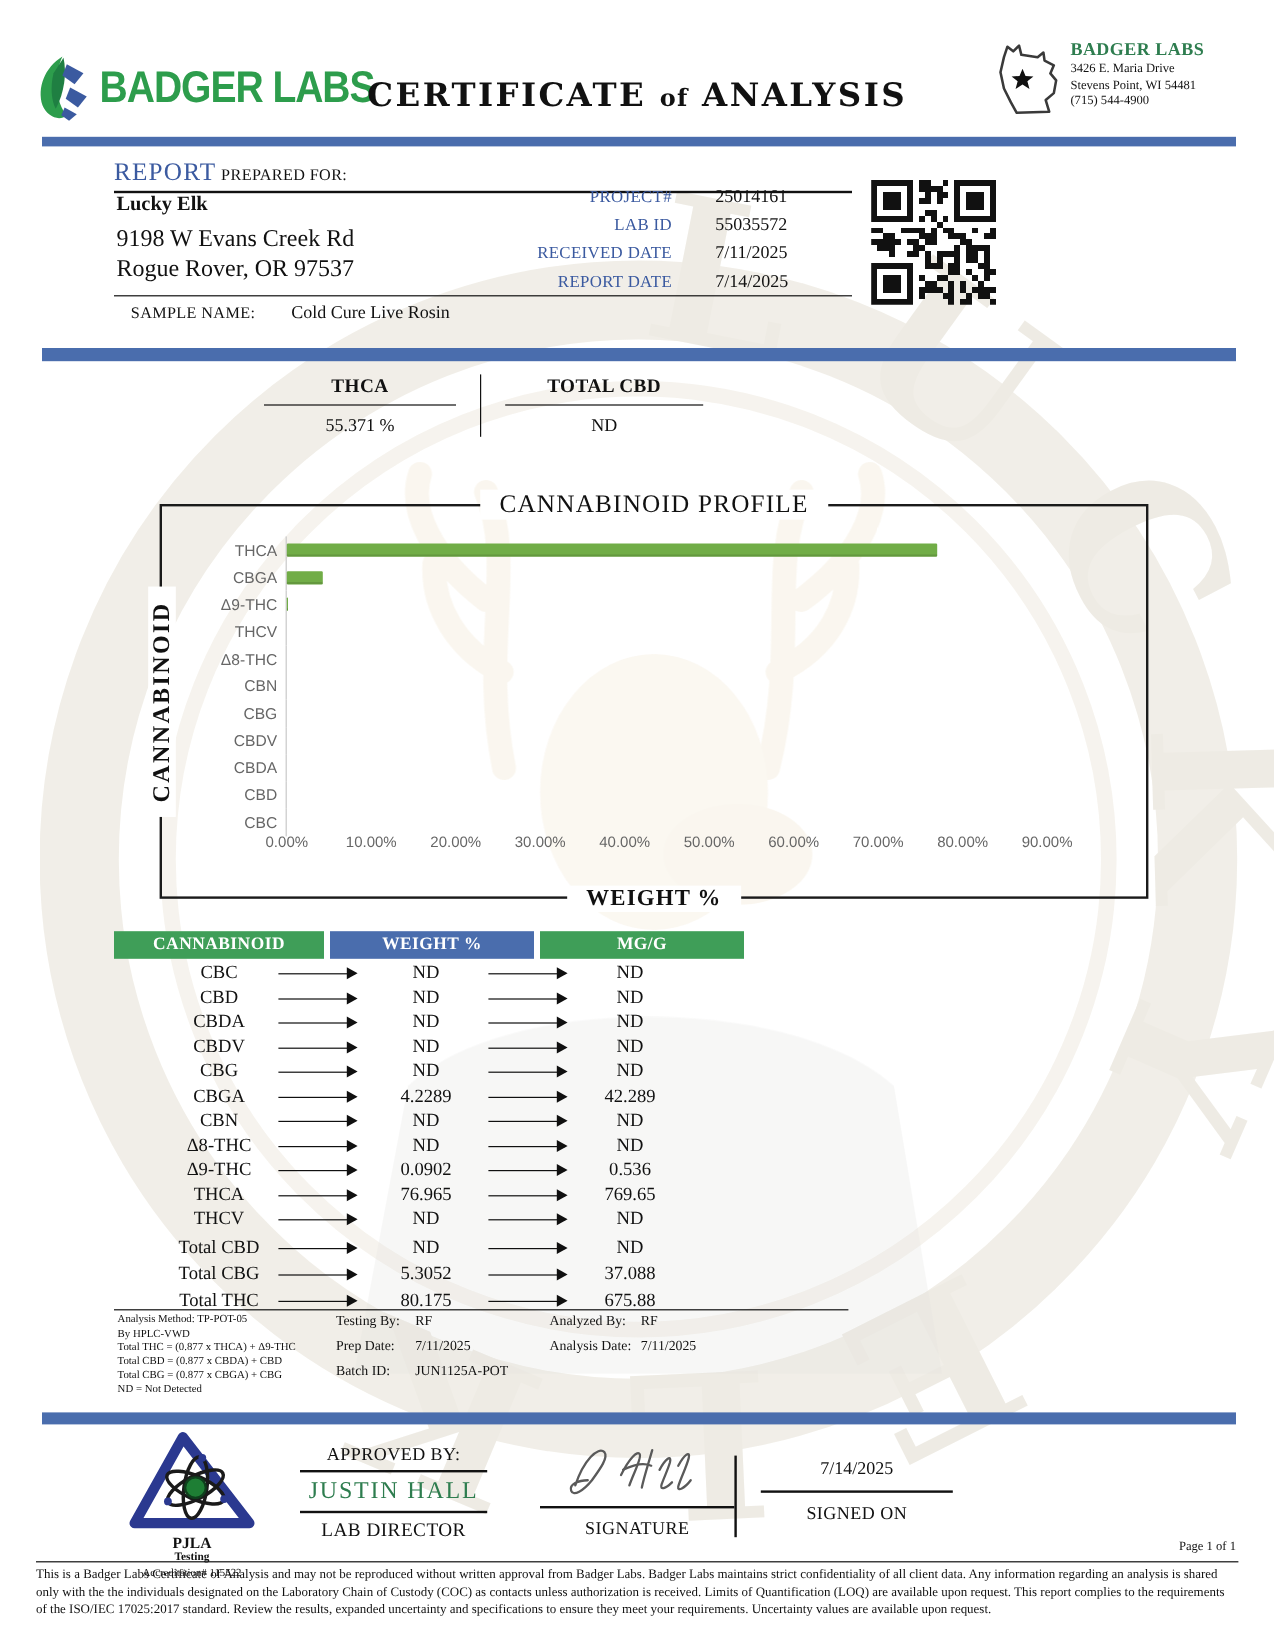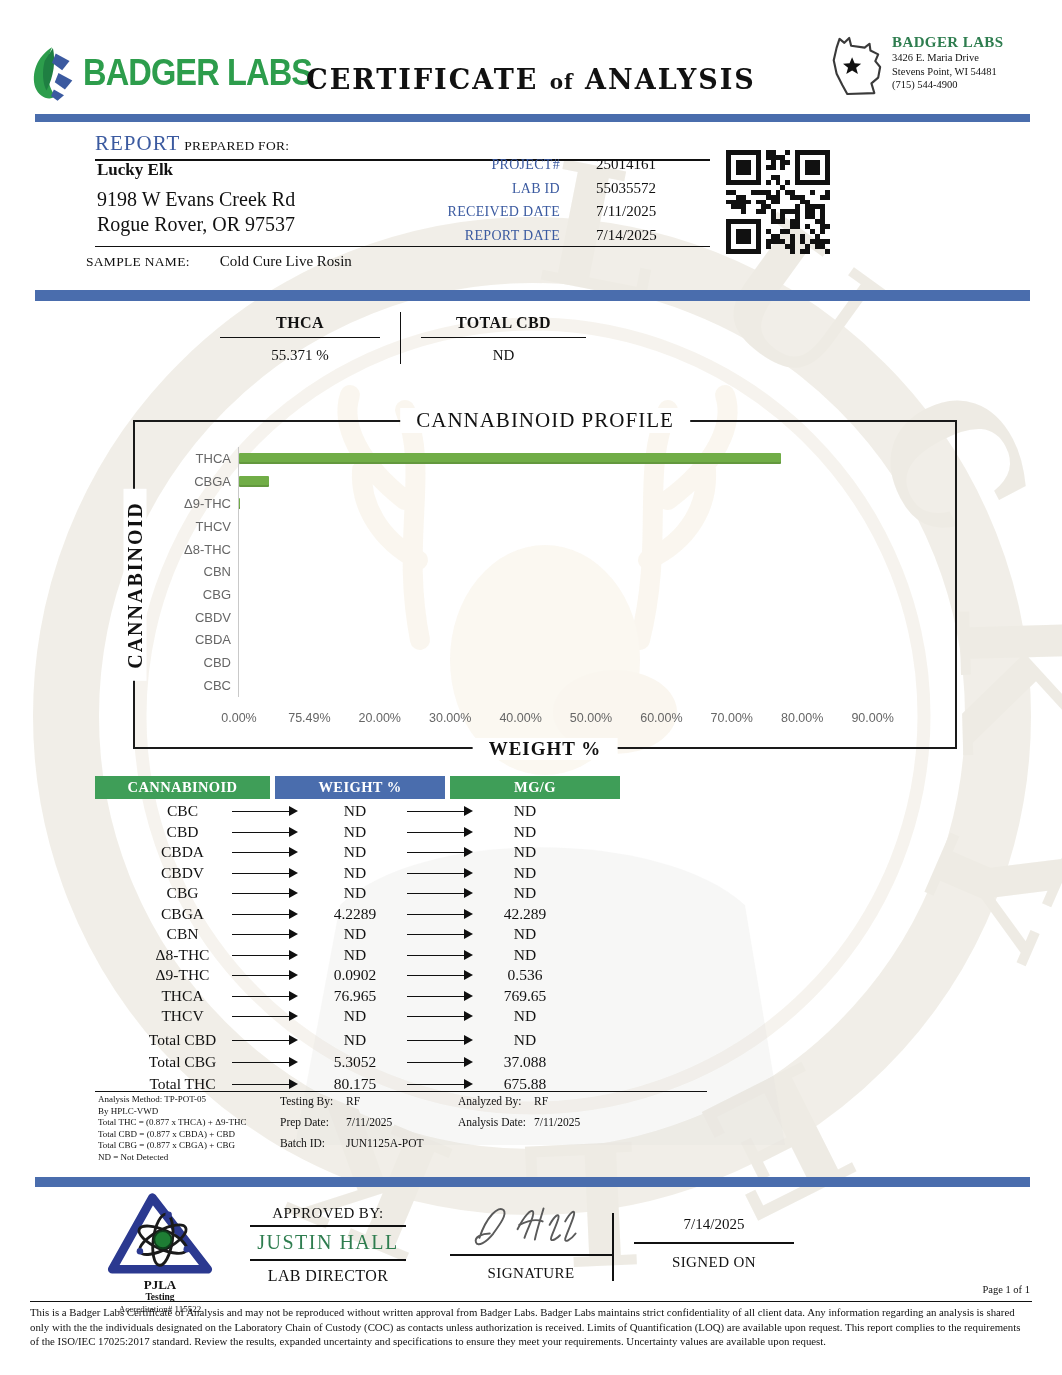--- a/index.html
+++ b/index.html
@@ -29,21 +29,21 @@
   .rep-sub{font-size:13.5px;letter-spacing:.3px;}
   .client{position:absolute;left:97px;top:160px;}
   .cname{font-weight:bold;font-size:17px;margin-bottom:7px;}
   .cline{font-size:20px;line-height:25px;}
   .rfields{position:absolute;left:360px;top:156px;width:330px;}
   .rfield{display:flex;justify-content:flex-end;align-items:baseline;margin-bottom:6.5px;gap:26px;}
   .rlabel{color:#3b5aa0;font-size:14px;letter-spacing:.3px;text-align:right;}
   .rvalue{width:94px;text-align:left;margin-left:10px;font-size:15px;}
   .qr{position:absolute;left:726px;top:150px;width:104px;height:104px;}
   .line2{position:absolute;left:95px;top:246px;width:615px;border-top:1.5px solid #111;}
-  .sample{position:absolute;left:86px;top:252px;}
+  .sample{position:absolute;left:109px;top:252px;}
   .sample .slabel{font-size:13.5px;letter-spacing:.3px;}
   .sample .svalue{font-size:15px;margin-left:26px;}
 
   
   .summary{position:absolute;left:200px;top:312px;width:680px;display:flex;}
   .scell{text-align:center;}
   .scell:nth-child(1){width:200px;}
   .scell:nth-child(2){width:205px;border-left:1.5px solid #111;}
   .scell:nth-child(3){width:275px;border-left:1.5px solid #111;}
   .shead{font-weight:bold;font-size:16px;letter-spacing:.4px;margin:0 20px;padding:2px 0 5px;border-bottom:1.5px solid #111;}
@@ -56,21 +56,21 @@
   .cylab{position:absolute;left:0;top:50%;transform:translate(-50%,-50%) rotate(-90deg);background:#fff;
         padding:0 12px;font-weight:bold;font-size:20px;letter-spacing:2px;white-space:nowrap;}
   .cxlab{position:absolute;bottom:-13px;left:50%;transform:translateX(-50%);background:#fff;
         padding:0 16px;font-weight:bold;font-size:19px;letter-spacing:1px;white-space:nowrap;}
   .crows{position:absolute;left:10px;top:25px;right:12px;}
   .crow{display:flex;align-items:center;height:22.7px;}
   .clab{width:86px;text-align:right;padding-right:7px;font-family:"Liberation Sans",sans-serif;
         font-size:13px;color:#666;}
   .cbarzone{flex:1;align-self:stretch;border-left:1px solid #c9c9c9;display:flex;align-items:center;}
   .cbar{height:11px;border-radius:1px;box-shadow:inset 0 -2px 0 rgba(0,0,0,.12);}
-  .cticks{position:absolute;left:104px;right:12px;bottom:20px;height:16px;}
+  .cticks{position:absolute;left:104px;right:12px;bottom:36px;height:16px;}
   .ctick{position:absolute;transform:translateX(-50%);font-family:"Liberation Sans",sans-serif;
         font-size:12.5px;color:#666;white-space:nowrap;}
 
   
   .ctable{position:absolute;left:95px;top:776px;width:525px;}
   .thead{display:grid;grid-template-columns:175px 170px 170px;column-gap:5px;}
   .th{height:23px;line-height:23px;text-align:center;color:#fff;font-weight:bold;font-size:14.5px;letter-spacing:.4px;}
   .th-green{background:#3f9e58;}
   .th-blue{background:#4a6dad;}
   .tbody{margin-top:2px;}
@@ -496,21 +496,21 @@
             <div class="clab">CBD</div>
             <div class="cbarzone"></div>
           </div>
           <div class="crow">
             <div class="clab">CBC</div>
             <div class="cbarzone"></div>
           </div>
         </div>
       <div class="cticks">
           <span class="ctick" style="left: 0%;">0.00%</span>
-          <span class="ctick" style="left: 10%;">75.49%</span>
+          <span class="ctick" style="left: 10%;">10.00%</span>
           <span class="ctick" style="left: 20%;">20.00%</span>
           <span class="ctick" style="left: 30%;">30.00%</span>
           <span class="ctick" style="left: 40%;">40.00%</span>
           <span class="ctick" style="left: 50%;">50.00%</span>
           <span class="ctick" style="left: 60%;">60.00%</span>
           <span class="ctick" style="left: 70%;">70.00%</span>
           <span class="ctick" style="left: 80%;">80.00%</span>
           <span class="ctick" style="left: 90%;">90.00%</span>
         </div>
     </div>

